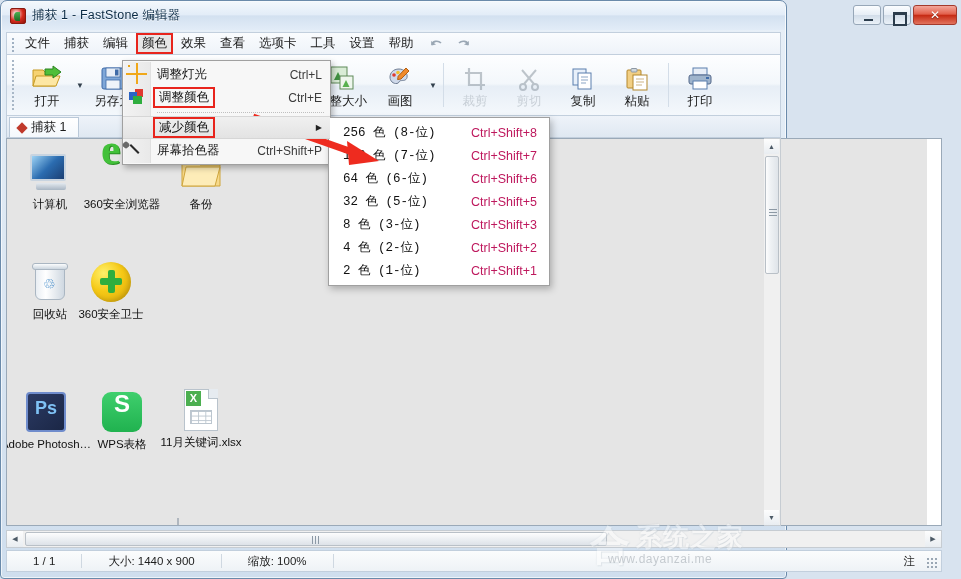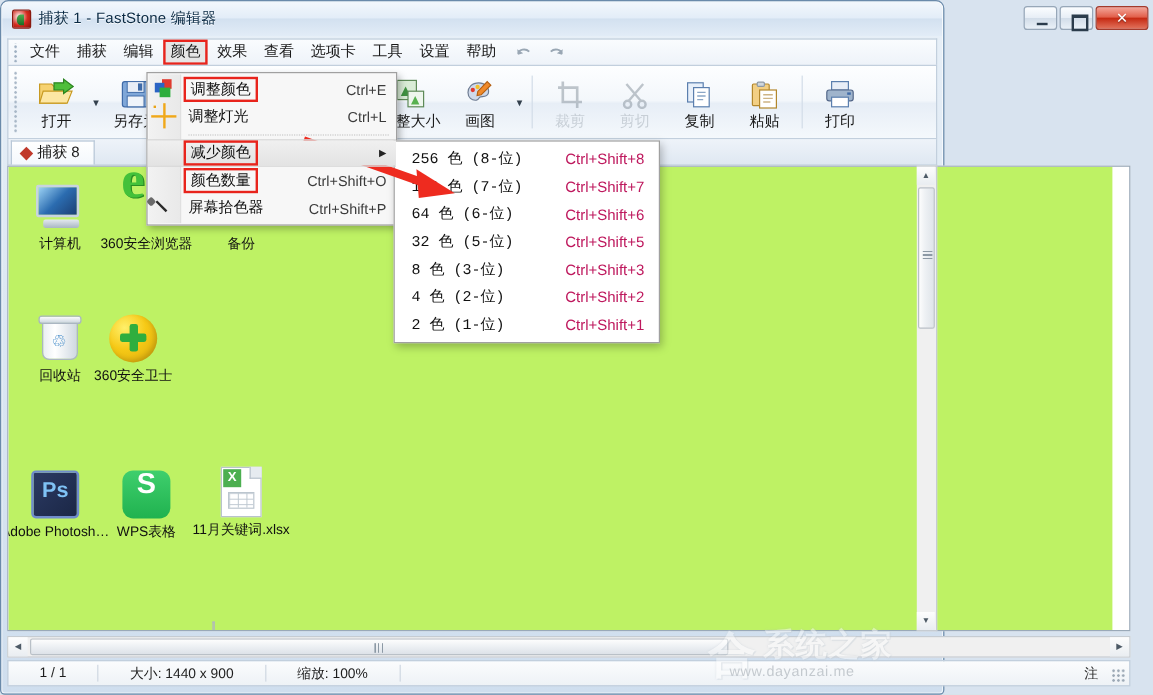--- a/index.html
+++ b/index.html
@@ -142,21 +142,21 @@
 
   
   #canvas-area {
     position: absolute; left: 5px; top: 137px;
     width: 936px; height: 388px;
     background: #ffffff; border: 1px solid #9aa9b8;
     overflow: hidden;
   }
   #desktop-shot {
     position: absolute; left: 0; top: 0; width: 920px; height: 388px;
-    background: #bef264;
+    background: #e5e5e5;
   }
 
   
   .dicon {
     position: absolute; width: 92px; text-align: center;
     font-size: 11.5px; color: #101010; line-height: 14px;
   }
   .dicon .glyphbox { height: 50px; display:flex; align-items:center; justify-content:center; }
   .dicon .cap { display:block; }
 
@@ -613,21 +613,21 @@
         </svg>
       </span>
       <span class="lbl">打印</span>
     </div>
 
   </div>
 
   <div id="tabstrip">
     <div id="tab1">
       <span class="tab-diamond"></span>
-      <span>捕获 8</span>
+      <span>捕获 1</span>
     </div>
   </div>
 
   <div id="canvas-area">
     <div id="desktop-shot">
 
       <div class="dicon" style="left:-3px; top:8px;">
         <span class="glyphbox">
           <span class="ic-computer">
               <span class="scr"></span>
@@ -728,44 +728,40 @@
     <div class="sb-cell">缩放: 100%</div>
     <div class="sb-div"></div>
     <div class="sb-cell" id="sb-note">注</div>
     <div id="sb-grip"></div>
   </div>
 
   <div id="color-menu">
     <div class="gutter"></div>
 
     <div class="mi">
-      <span class="mi-ico">
-        <span class="ic-adjcolor"><i class="r"></i><i class="b"></i><i class="g"></i></span>
-      </span>
-      <span class="mi-label boxed-label">调整颜色</span>
-      <span class="mi-key">Ctrl+E</span>
-    </div>
-
-    <div class="mi">
       <span class="mi-ico"><span class="ic-sun"></span></span>
       <span class="mi-label">调整灯光</span>
       <span class="mi-key">Ctrl+L</span>
     </div>
 
+    <div class="mi">
+      <span class="mi-ico">
+        <span class="ic-adjcolor"><i class="r"></i><i class="b"></i><i class="g"></i></span>
+      </span>
+      <span class="mi-label boxed-label">调整颜色</span>
+      <span class="mi-key">Ctrl+E</span>
+    </div>
+
     <div class="mi-sep"></div>
 
     <div class="mi hl">
       <span class="mi-label boxed-label">减少颜色</span>
       <span class="submark">▶</span>
     </div>
 
-    <div class="mi">
-      <span class="mi-label boxed-label">颜色数量</span>
-      <span class="mi-key">Ctrl+Shift+O</span>
-    </div>
 
     <div class="mi">
       <span class="mi-ico">
         <span class="ic-dropper"><span class="stick"></span><span class="bulb"></span></span>
       </span>
       <span class="mi-label">屏幕拾色器</span>
       <span class="mi-key">Ctrl+Shift+P</span>
     </div>
   </div>
 

